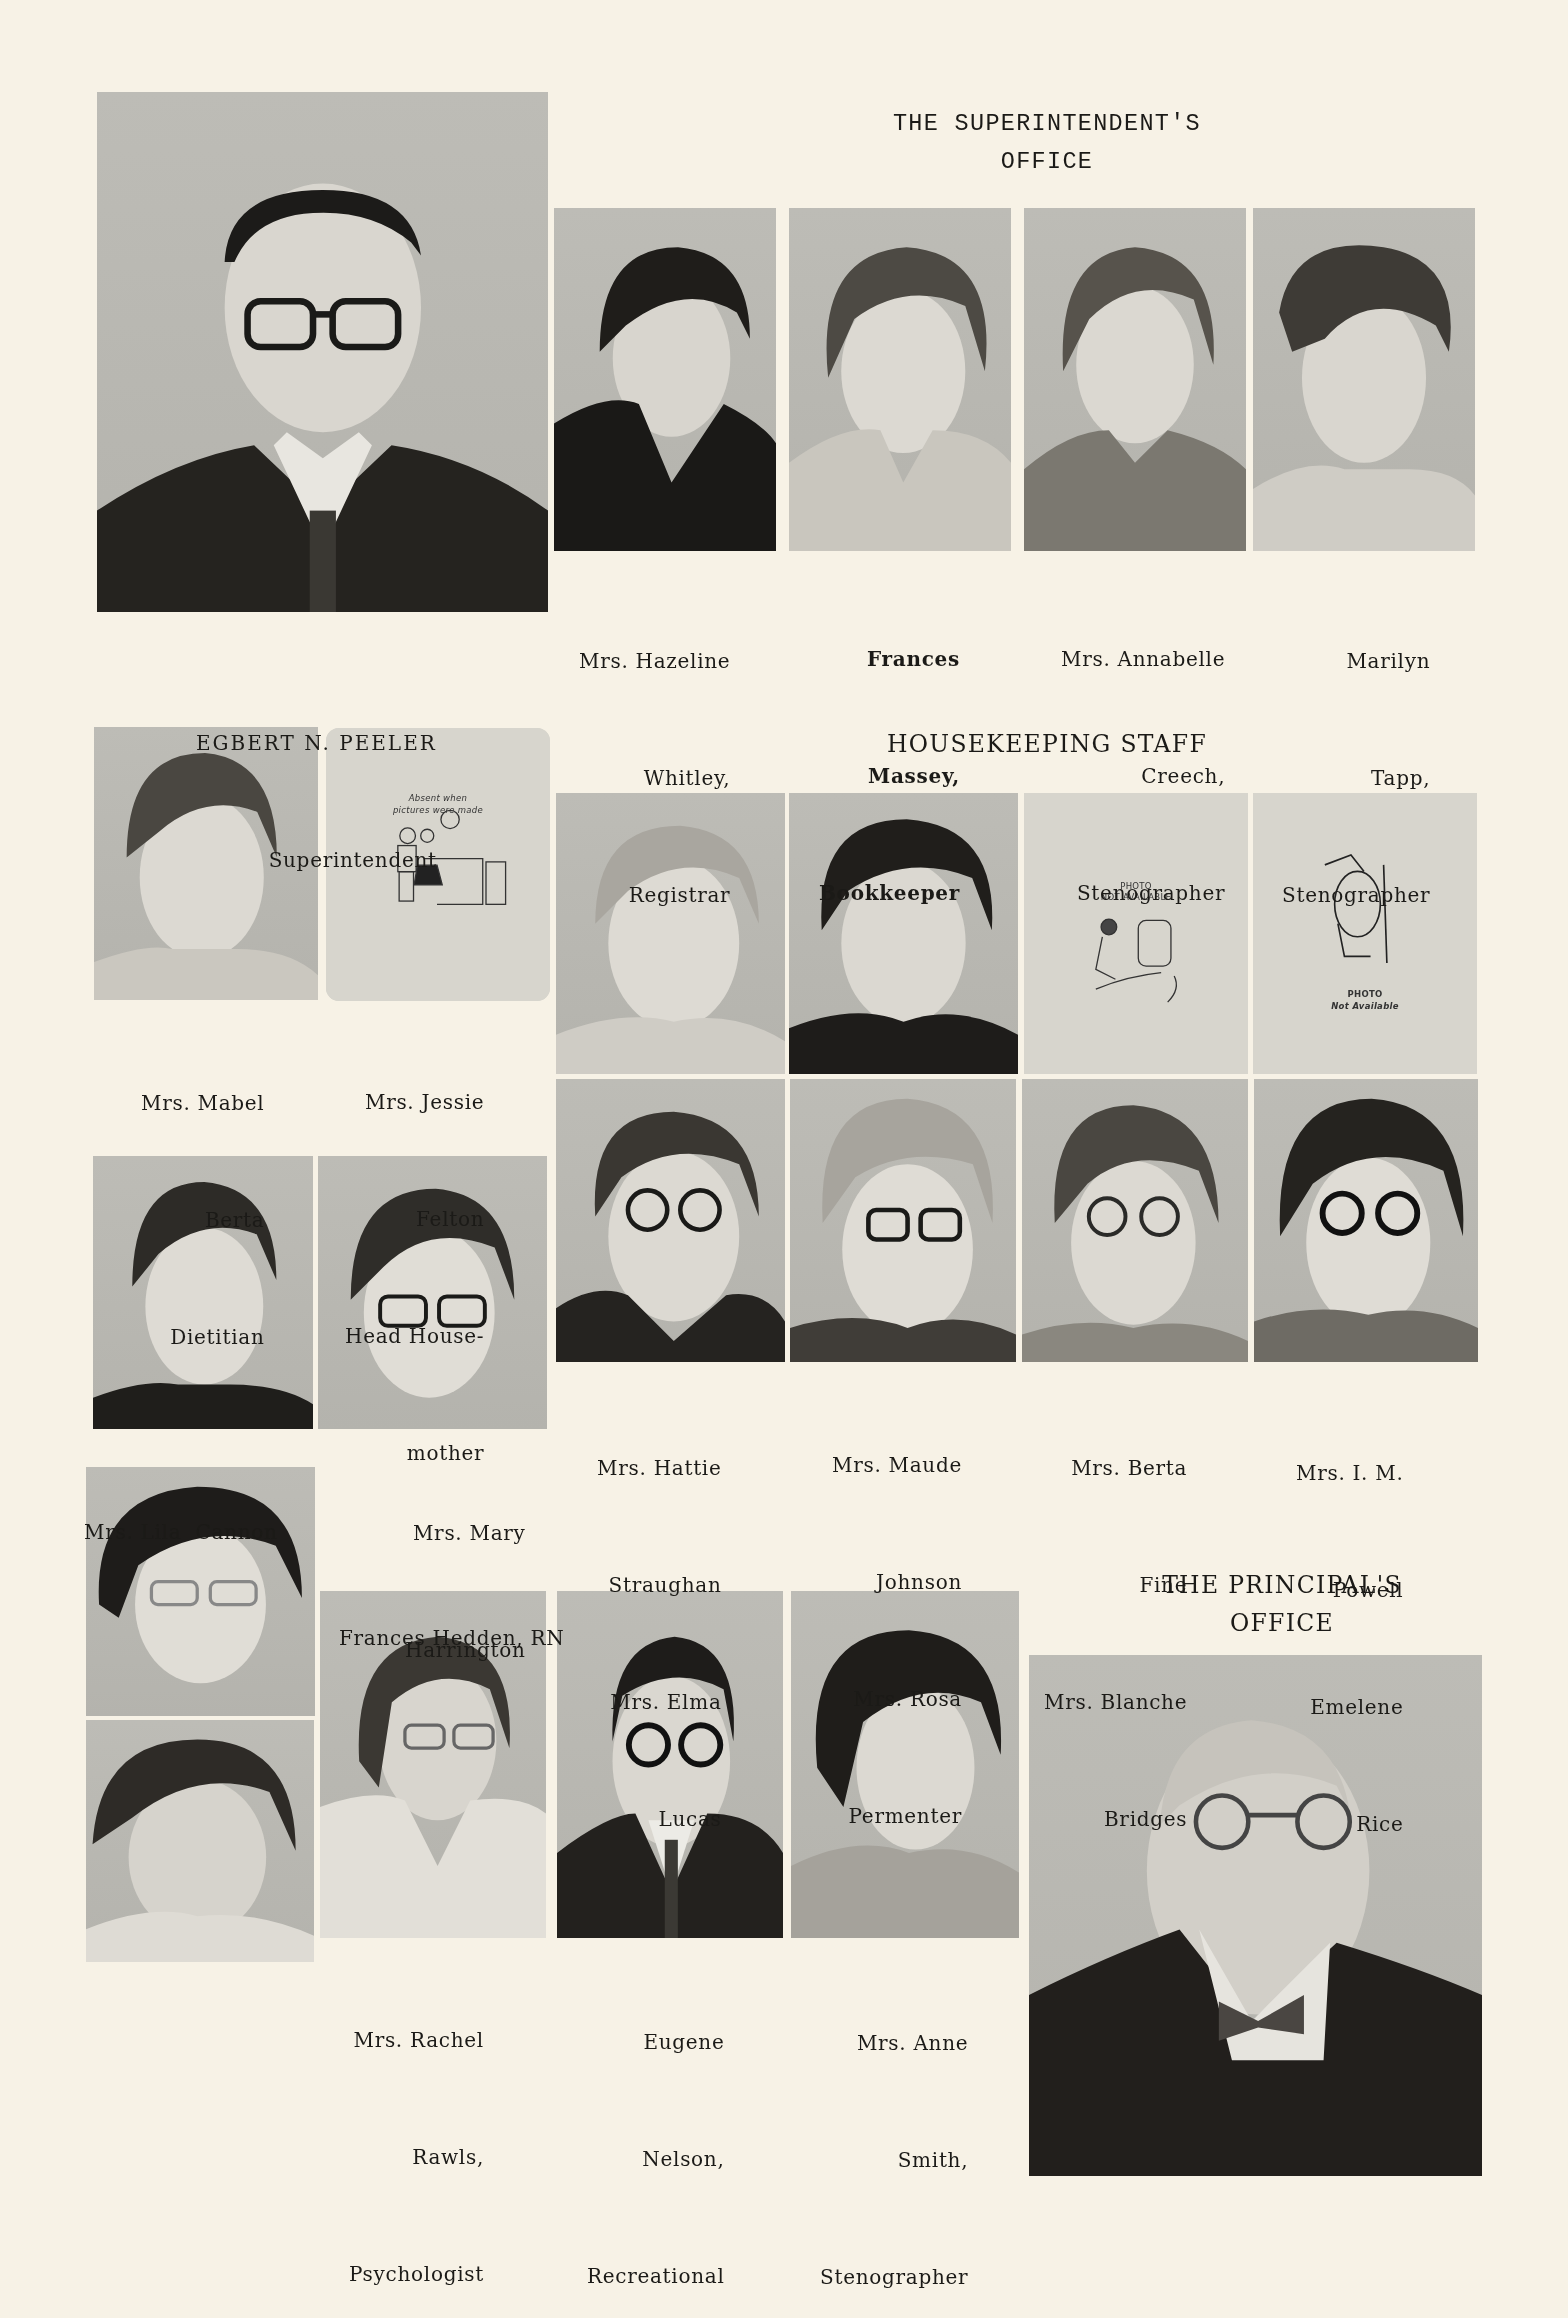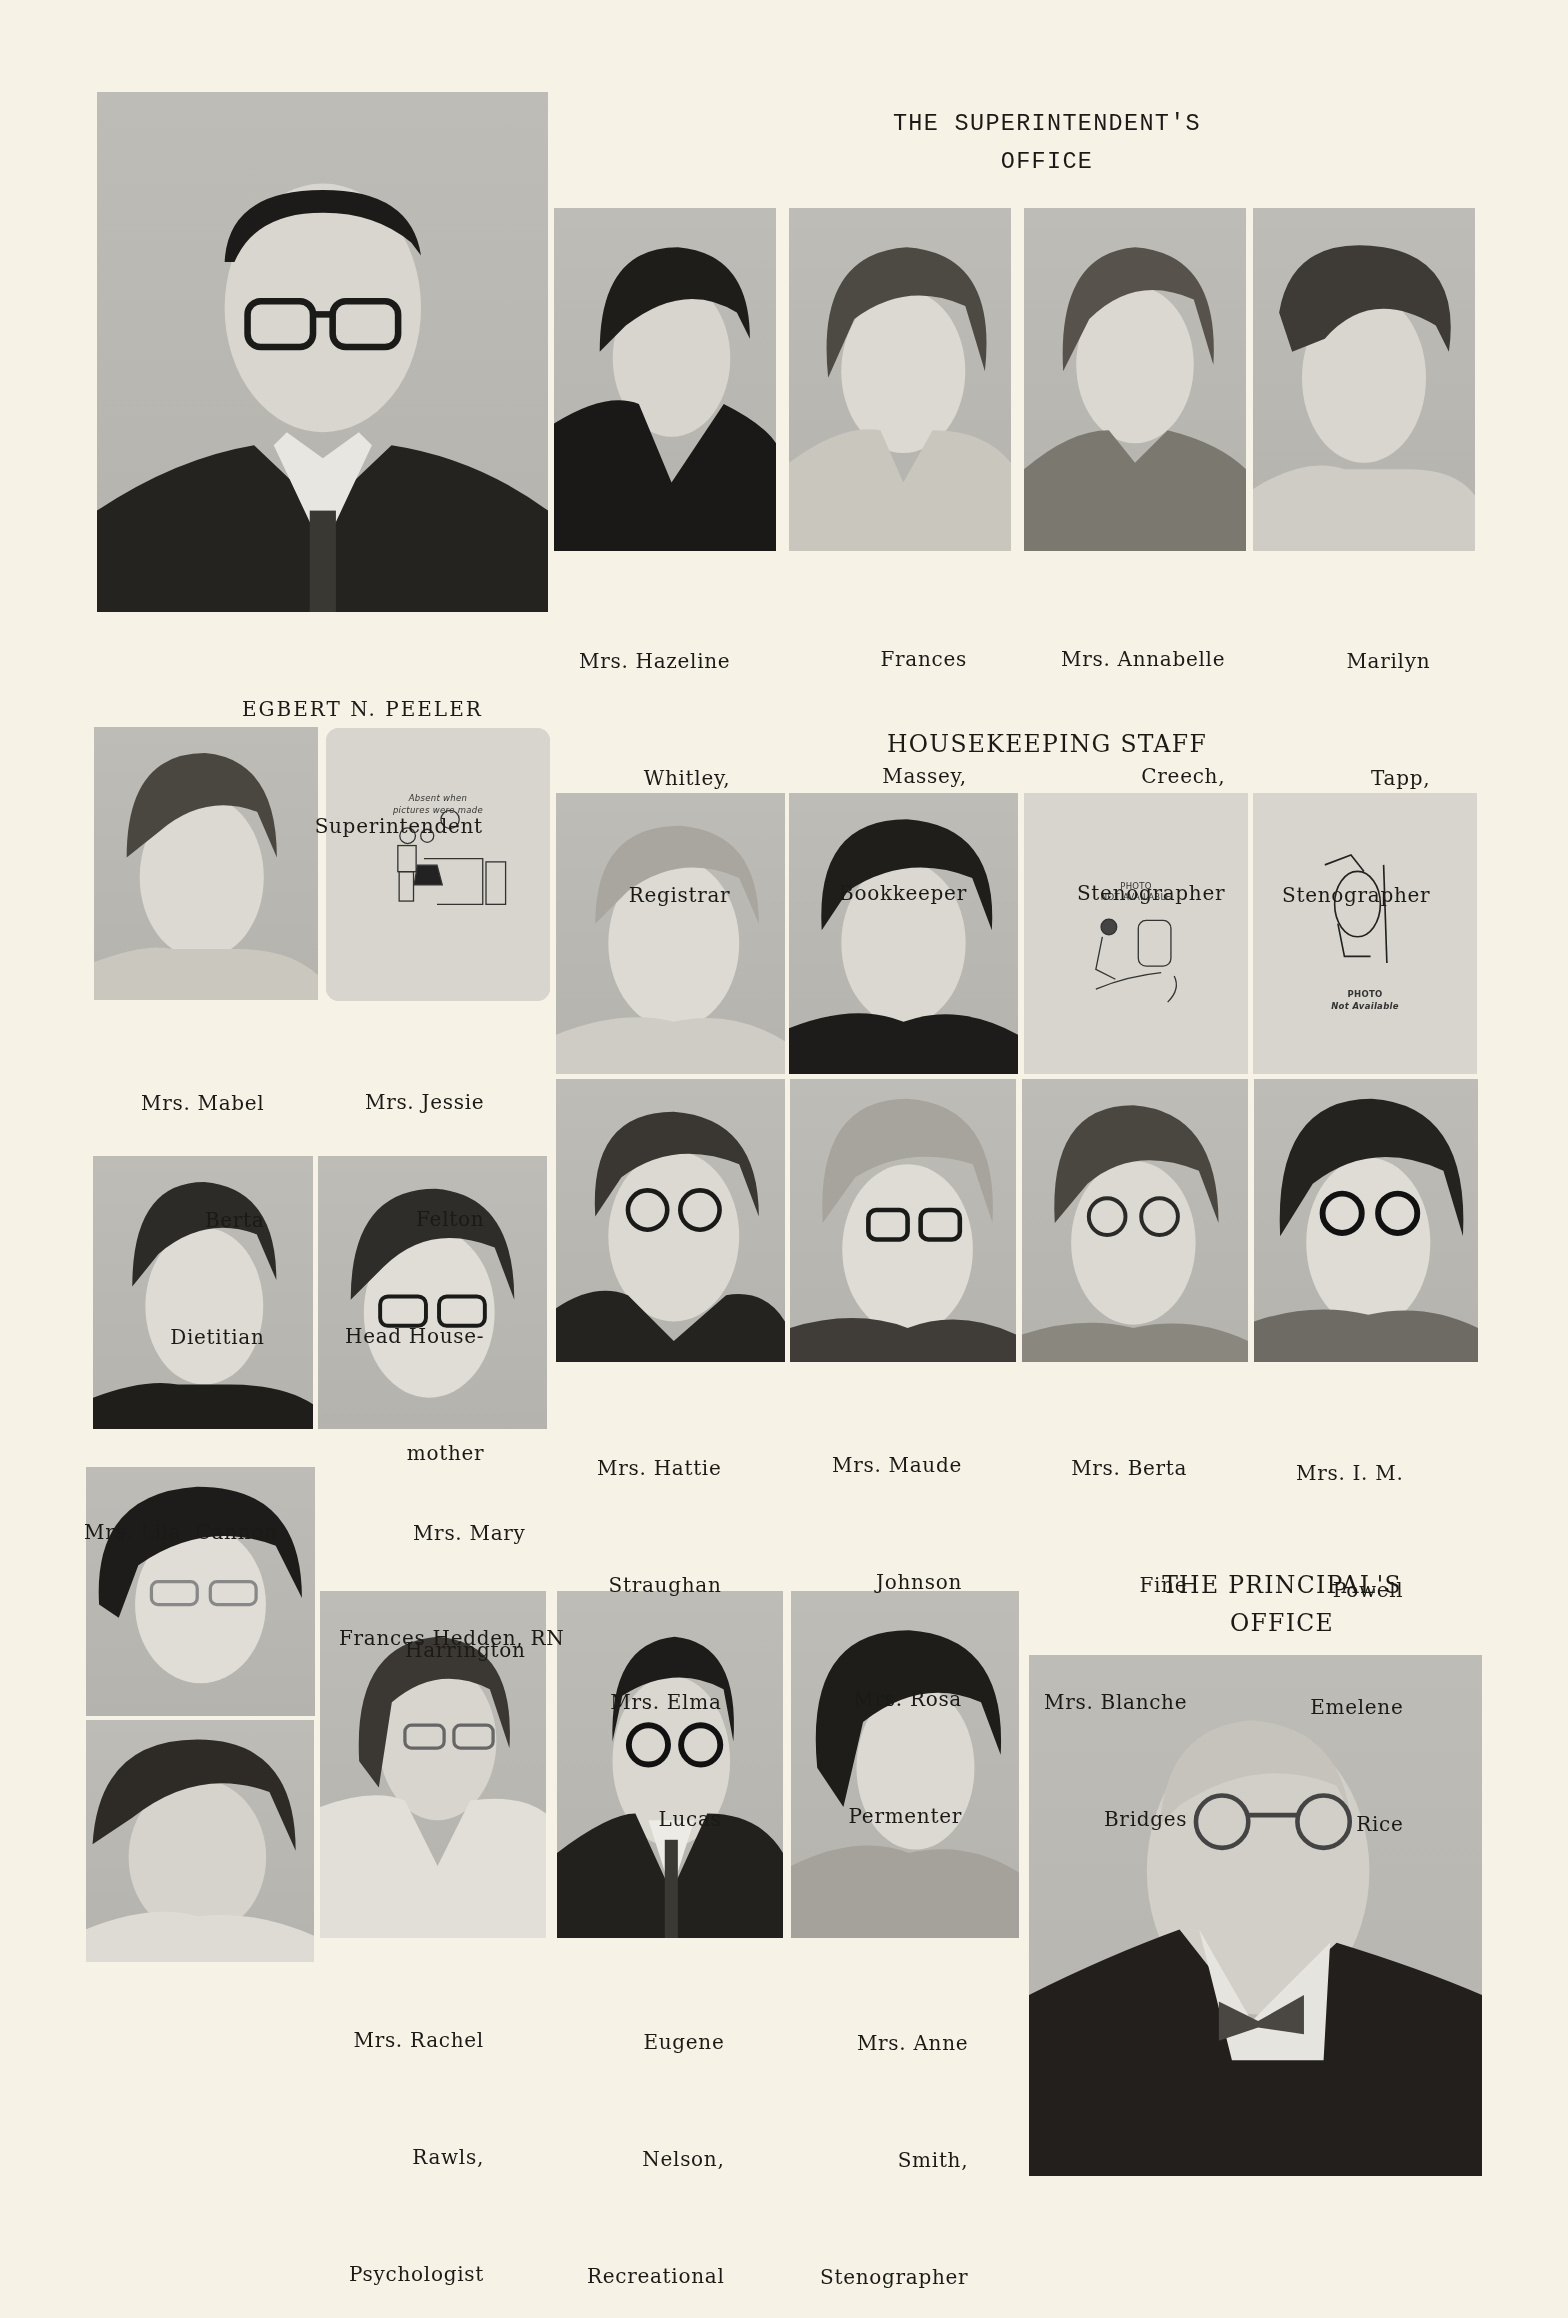--- a/index.html
+++ b/index.html
@@ -314,31 +314,31 @@
   <span class="line">OFFICE</span>
 </div>
 <div class="heading" style="left:818px;top:725px;width:458px;">
   <span class="line">HOUSEKEEPING STAFF</span>
 </div>
 <div class="heading" style="left:1086px;top:1566px;width:392px;">
   <span class="line">THE PRINCIPAL'S</span>
   <span class="line">OFFICE</span>
 </div>
 
-<div class="caption" style="left:196px;top:612px;margin-left:46px;">
+<div class="caption" style="left:196px;top:646px;">
   <span class="line" style="letter-spacing:2px">EGBERT N. PEELER</span>
   <span class="line">Superintendent</span>
 </div>
 
 <div class="caption" style="left:579px;top:564px;">
   <span class="line">Mrs. Hazeline</span>
   <span class="line indent1">Whitley,</span>
   <span class="line">Registrar</span>
 </div>
-<div class="caption" style="left:839px;top:562px;">
+<div class="caption" style="left:819px;top:562px;font-weight:bold;">
   <span class="line">Frances</span>
   <span class="line indent2">Massey,</span>
   <span class="line">Bookkeeper</span>
 </div>
 <div class="caption" style="left:1033px;top:562px;margin-left:28px;">
   <span class="line">Mrs. Annabelle</span>
   <span class="line indent2">Creech,</span>
   <span class="line">Stenographer</span>
 </div>
 <div class="caption" style="left:1282px;top:564px;">

